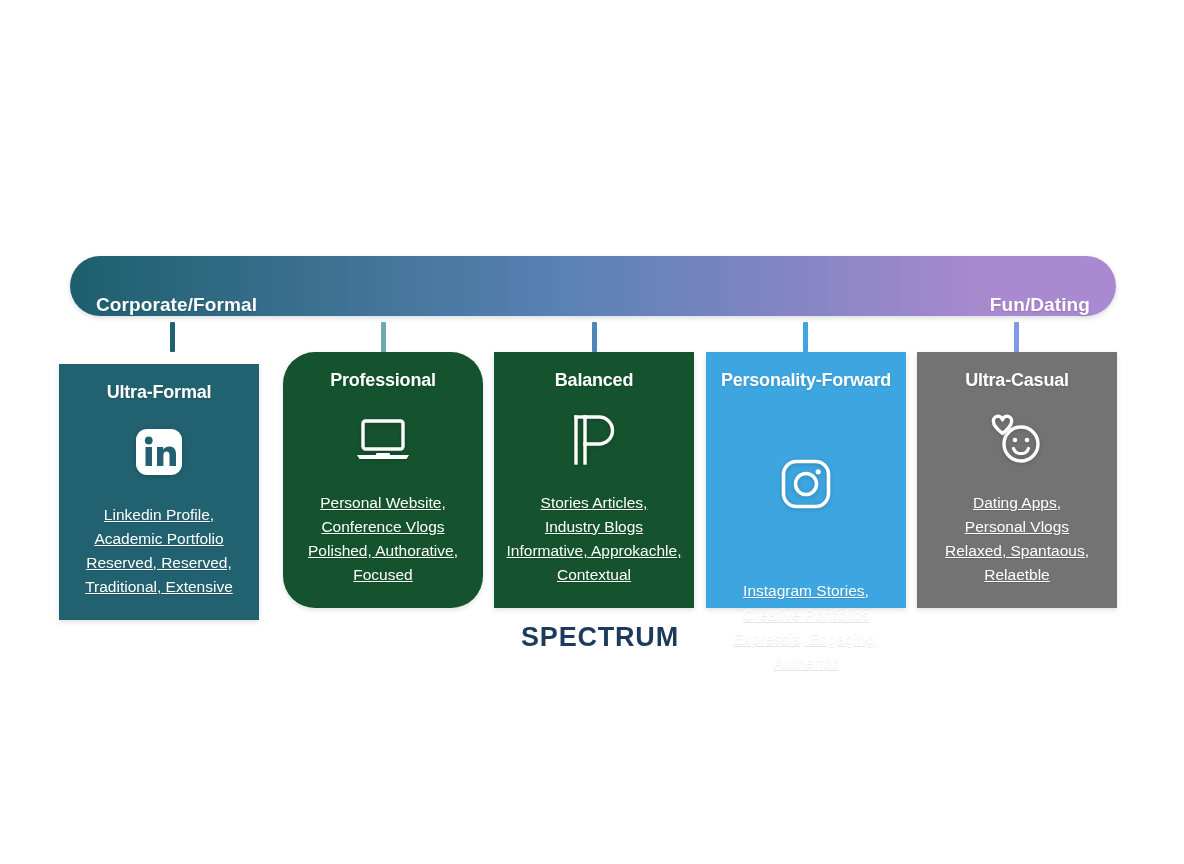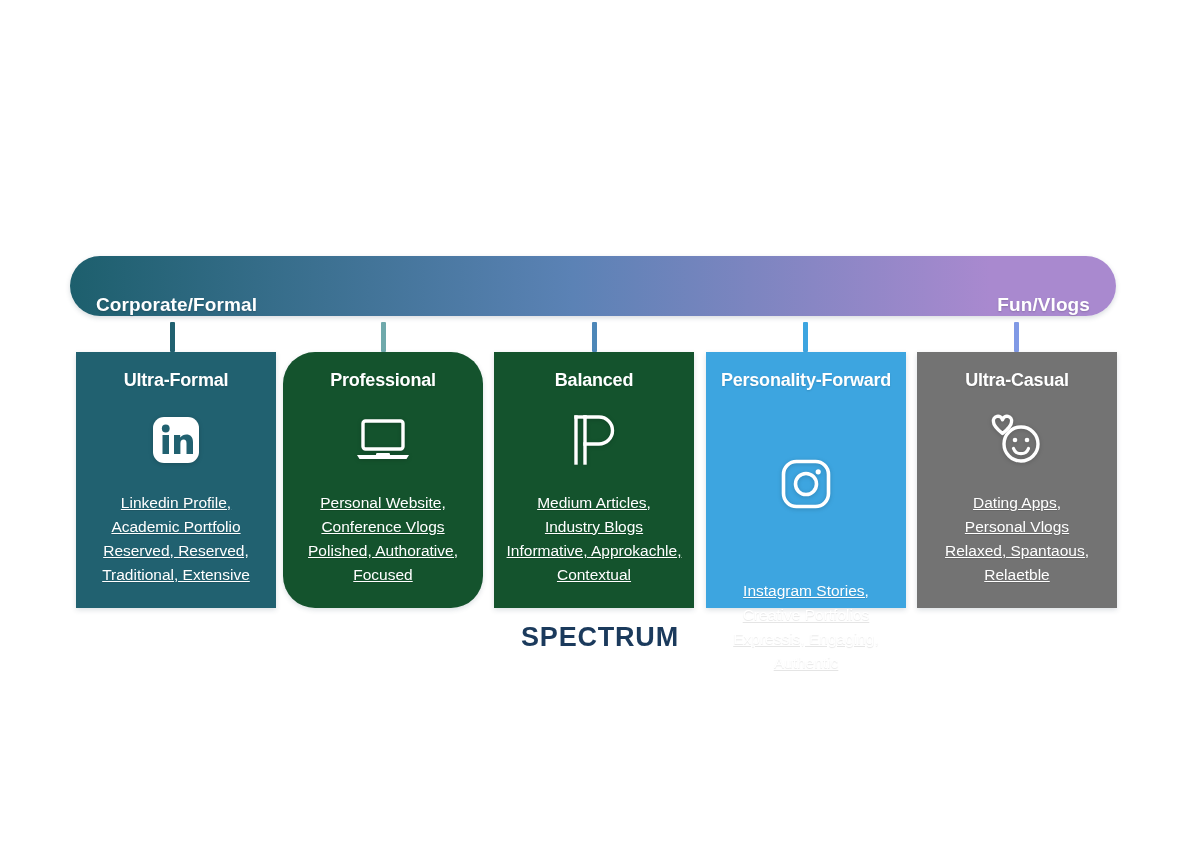--- a/index.html
+++ b/index.html
@@ -115,30 +115,30 @@
     letter-spacing: 0.8px;
   }
 </style>
 </head>
 <body>
 
 <div id="canvas" style="background: rgb(255, 255, 255);">
 
   <div id="spectrum-bar" style="background: linear-gradient(to right, rgb(29, 95, 109) 0%, rgb(91, 130, 181) 48%, rgb(169, 137, 207) 88%, rgb(169, 137, 207) 100%);">
     <span class="bar-label">Corporate/Formal</span>
-    <span class="bar-label">Fun/Vlogs</span>
+    <span class="bar-label">Fun/Dating</span>
   </div>
 
   <div class="connector" style="left: 169.5px; background: rgb(33, 97, 112);"></div>
   <div class="connector" style="left: 380.5px; background: rgb(111, 169, 171);"></div>
   <div class="connector" style="left: 591.5px; background: rgb(77, 135, 184);"></div>
   <div class="connector" style="left: 802.5px; background: rgb(61, 165, 224);"></div>
   <div class="connector" style="left: 1013.5px; background: rgb(128, 153, 229);"></div>
 
-  <div class="card" style="left: 76px; background: rgb(33, 97, 112);">
+  <div class="card" style="left: 59px; background: rgb(33, 97, 112); margin-top: 12px;">
     <div class="card-title">Ultra-Formal</div>
     <div class="card-icon">
       <svg width="50" height="50" viewBox="0 0 50 50">
         <rect x="2" y="2" width="46" height="46" rx="11" ry="11" fill="#ffffff"></rect>
         <rect x="11.5" y="20" width="6.5" height="19" fill="#216170"></rect>
         <circle cx="14.75" cy="13.5" r="3.9" fill="#216170"></circle>
         <path d="M23 20 h6.2 v2.6 c1.5,-2.3 3.9,-3.1 6.1,-3.1 c4.2,0 6.7,2.6 6.7,7.6 V39 h-6.5 V28.2 c0,-2.4 -0.9,-3.7 -2.9,-3.7 c-2.1,0 -3.2,1.4 -3.2,3.9 V39 H23 Z" fill="#216170"></path>
       </svg>
     </div>
     <div class="card-desc">Linkedin Profile,
@@ -165,21 +165,21 @@
   <div class="card" style="left: 494px; background: #14532d;">
     <div class="card-title">Balanced</div>
     <div class="card-icon">
       <svg width="46" height="52" viewBox="0 0 46 52">
         <path d="M5 3 v46" fill="none" stroke="#ffffff" stroke-width="3.4" stroke-linecap="square"></path>
         <path d="M14 49 v-46" fill="none" stroke="#ffffff" stroke-width="3.4" stroke-linecap="square"></path>
         <path d="M14 3 h14 a13.5 13.5 0 0 1 0 27 h-14" fill="none" stroke="#ffffff" stroke-width="3.4" stroke-linecap="square"></path>
         <path d="M5 3 h9" fill="none" stroke="#ffffff" stroke-width="3.4" stroke-linecap="square"></path>
       </svg>
     </div>
-    <div class="card-desc">Medium Articles,
+    <div class="card-desc">Stories Articles,
 Industry Blogs
 Informative, Approkachle,
 Contextual</div>
   </div>
 
   <div class="card" style="left: 706px; background: rgb(61, 165, 224); gap: 45px;">
     <div class="card-title">Personality-Forward</div>
     <div class="card-icon">
       <svg width="52" height="52" viewBox="0 0 52 52">
         <rect x="3.5" y="3.5" width="45" height="45" rx="13" ry="13" fill="none" stroke="#ffffff" stroke-width="3.6"></rect>

